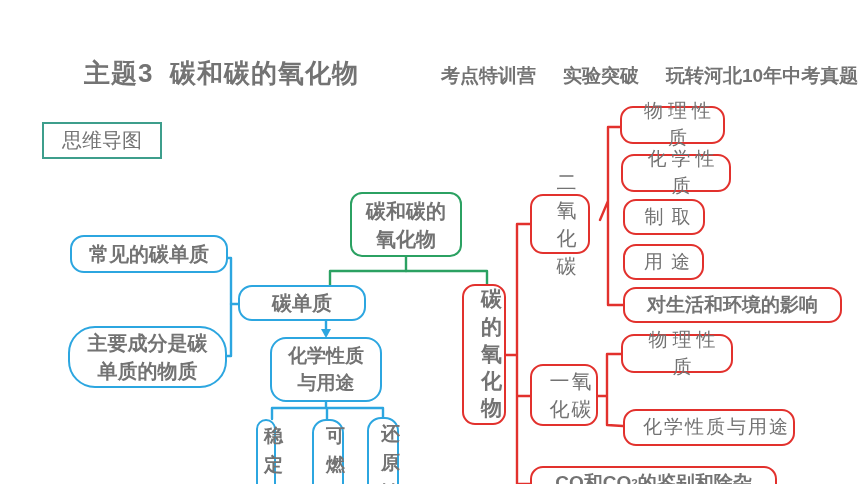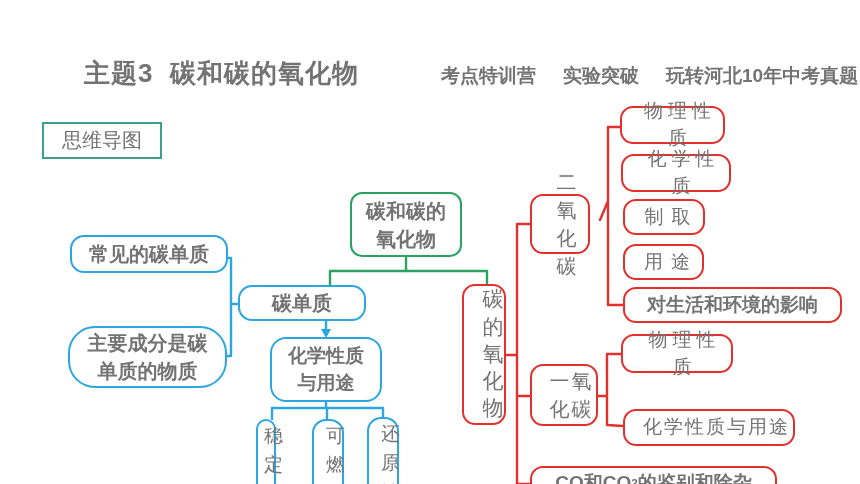--- a/index.html
+++ b/index.html
@@ -14,21 +14,21 @@
          font-family:Liberation Serif, serif;font-size:20px;background:#fff;}
   
   .node{position:absolute;background:#fff;box-sizing:border-box;
         display:flex;align-items:center;justify-content:center;text-align:center;
         white-space:pre-line;line-height:1.4;}
   .blue{border:2.5px solid #2ca6e0;border-radius:14px;}
   .green{border:2.5px solid #2ba162;border-radius:12px;}
   .red{border:2.5px solid #e2312d;border-radius:13px;}
   .heiti{font-family:"Liberation Sans",sans-serif;font-weight:700;}
   .kai{font-family:"Liberation Serif",serif;font-weight:400;padding-left:15px;}
-  .vwrap{display:inline-block;width:1.15em;word-break:break-all;text-align:right;}
+  .vwrap{display:inline-block;width:1.15em;word-break:break-all;text-align:center;font-weight:bold;}
   svg.links{position:absolute;left:0;top:0;pointer-events:none;}
   sub{font-size:0.62em;}
 </style>
 </head>
 <body>
 
 <div id="page">
 
   <div class="abs title">主题3  碳和碳的氧化物</div>
   <div class="abs tags">

